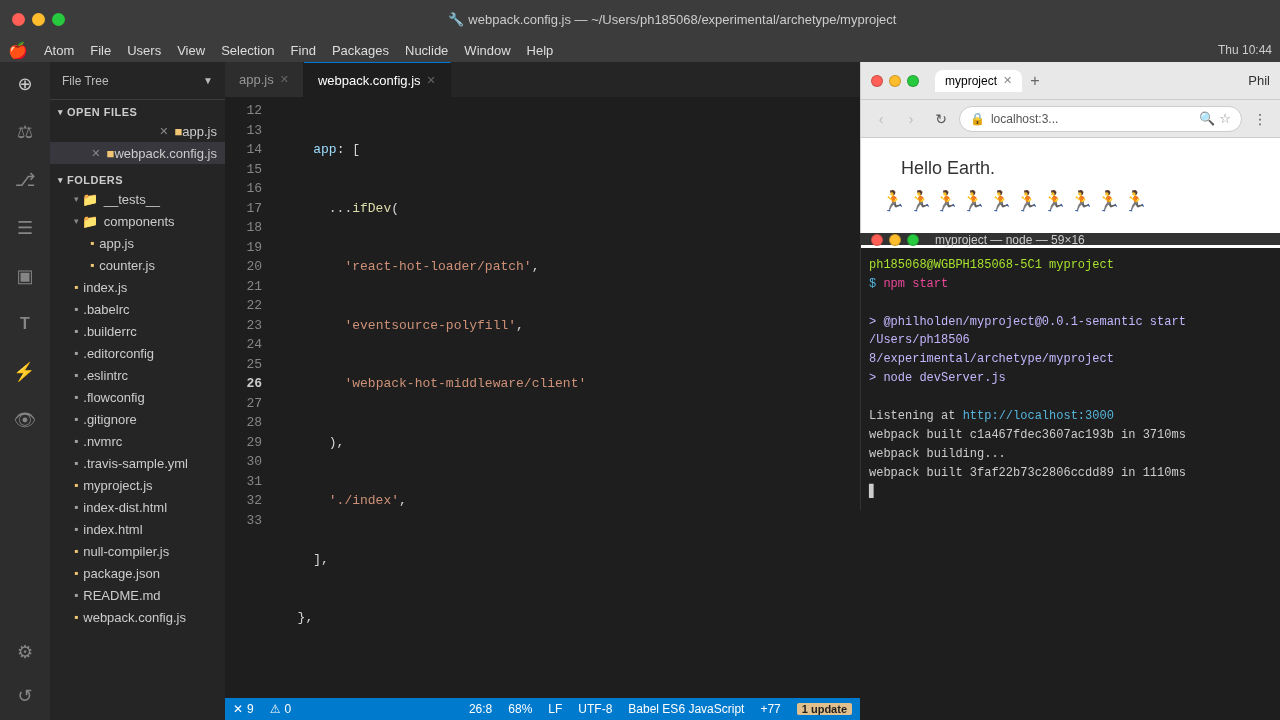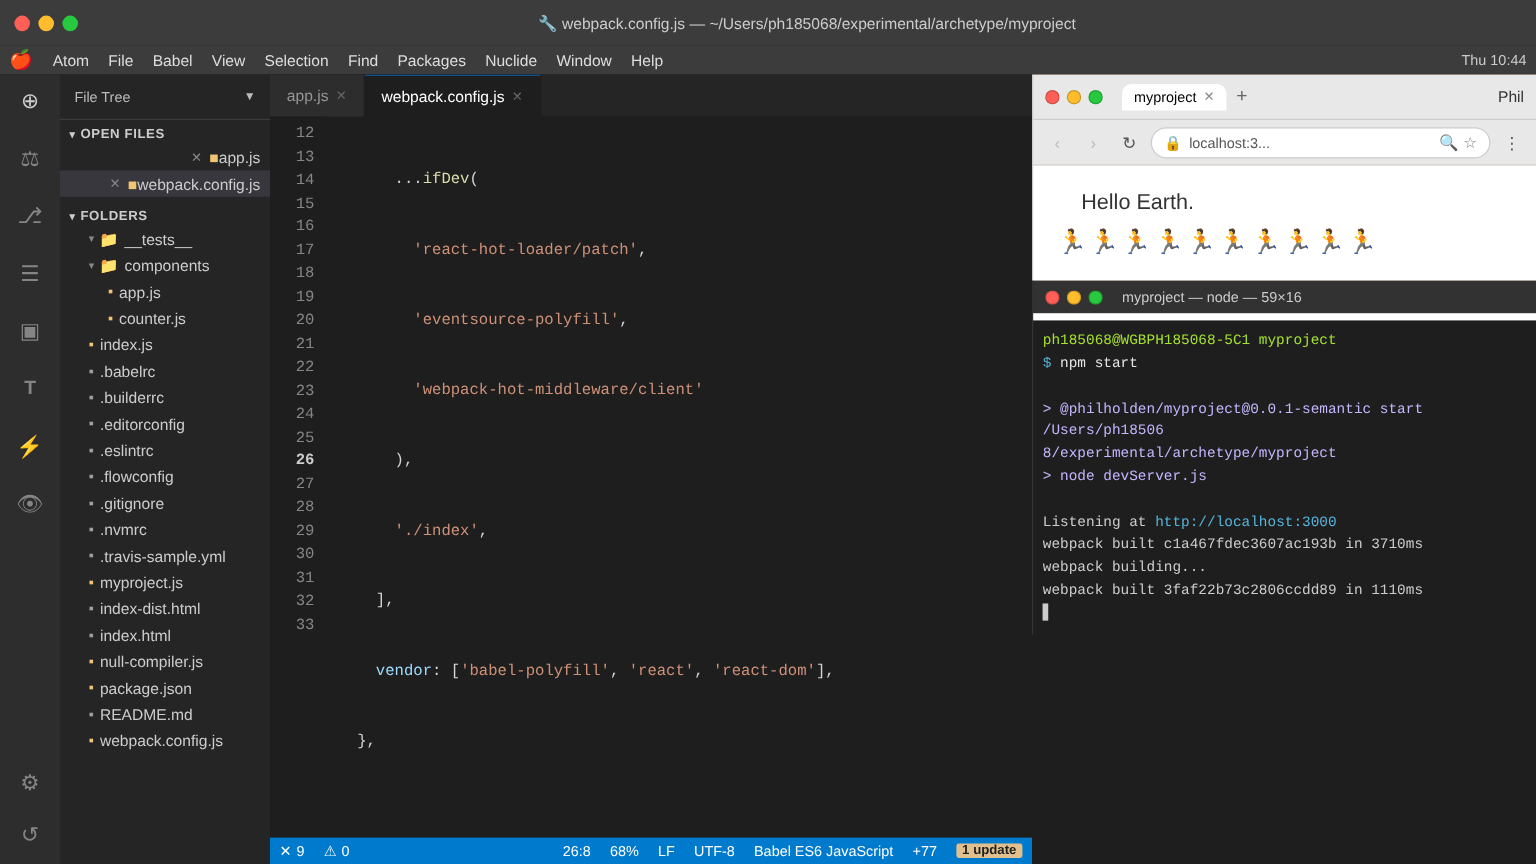--- a/index.html
+++ b/index.html
@@ -182,21 +182,21 @@
       font-size: 12px;
       color: #fff;
     }
     .status-item { display: flex; align-items: center; gap: 4px; white-space: nowrap; }
     .status-spacer { flex: 1; }
     .status-badge { background: #e2c08d; color: #1e1e1e; padding: 0 5px; border-radius: 2px; font-size: 11px; font-weight: 600; }
 
     
     .browser-panel {
       width: 420px;
-      background: #fdba74;
+      background: #15803d;
       display: flex;
       flex-direction: column;
       flex-shrink: 0;
       border-left: 1px solid #ccc;
     }
     .browser-title-bar {
       height: 38px;
       background: #e8e8e8;
       display: flex;
       align-items: center;
@@ -254,43 +254,43 @@
     .terminal-panel {
       width: 420px;
       background: #1e1e1e;
       border-left: 1px solid #333;
       border-top: 1px solid #333;
       display: flex;
       flex-direction: column;
       flex-shrink: 0;
     }
     .terminal-title-bar {
-      height: 32px;
+      height: 14px;
       background: #323233;
       display: flex;
       align-items: center;
       padding: 0 10px;
       gap: 8px;
-      border-bottom: 6px solid #ffffff;
+      border-bottom: 3px solid #ffffff;
     }
     .terminal-traffic { display: flex; gap: 6px; }
     .terminal-tl { width: 12px; height: 12px; border-radius: 50%; border: 1px solid rgba(0,0,0,0.2); }
     .term-title { color: #ccc; font-size: 12px; margin-left: 8px; }
     .terminal-content {
       flex: 1;
       font-family: 'Courier New', Courier, monospace;
       font-size: 12px;
       color: #ccc;
       padding: 8px;
       overflow-y: auto;
       line-height: 1.5;
     }
     .term-line { margin-bottom: 1px; }
     .term-prompt { color: #55b5db; }
-    .term-cmd { color: #e5e5e5; font-family: Liberation Mono, monospace; }
+    .term-cmd { color: #ec4899; font-family: Liberation Mono, monospace; }
     .term-url { color: #55b5db; }
     .term-highlight { color: #a6e22e; }
     .term-dim { color: #c4b5fd; }
 
     
     .right-panel {
       display: flex;
       flex-direction: column;
       width: 420px;
       flex-shrink: 0;
@@ -309,21 +309,21 @@
     <span class="title-text">
       🔧 webpack.config.js — ~/Users/ph185068/experimental/archetype/myproject
     </span>
   </div>
 </div>
 
 <div class="menu-bar">
   <span class="apple-logo menu-bar-item">🍎</span>
   <span class="menu-bar-item">Atom</span>
   <span class="menu-bar-item">File</span>
-  <span class="menu-bar-item">Babel</span>
+  <span class="menu-bar-item">Users</span>
   <span class="menu-bar-item">View</span>
   <span class="menu-bar-item">Selection</span>
   <span class="menu-bar-item">Find</span>
   <span class="menu-bar-item">Packages</span>
   <span class="menu-bar-item">Nuclide</span>
   <span class="menu-bar-item">Window</span>
   <span class="menu-bar-item">Help</span>
   <span style="margin-left:auto; color:#ccc; font-size:12px;">Thu 10:44</span>
 </div>
 
@@ -512,28 +512,28 @@
         <div class="line-number" style="color:#ccc; font-weight:bold;">26</div>
         <div class="line-number">27</div>
         <div class="line-number">28</div>
         <div class="line-number">29</div>
         <div class="line-number">30</div>
         <div class="line-number">31</div>
         <div class="line-number">32</div>
         <div class="line-number">33</div>
       </div>
       <div class="code-area">
+        <div class="code-line">&nbsp;&nbsp;&nbsp;&nbsp;<span class="prop">app</span><span class="punc">: [</span></div>
         <div class="code-line">&nbsp;&nbsp;&nbsp;&nbsp;&nbsp;&nbsp;...<span class="fn">ifDev</span><span class="punc">(</span></div>
         <div class="code-line">&nbsp;&nbsp;&nbsp;&nbsp;&nbsp;&nbsp;&nbsp;&nbsp;<span class="str">'react-hot-loader/patch'</span><span class="punc">,</span></div>
         <div class="code-line">&nbsp;&nbsp;&nbsp;&nbsp;&nbsp;&nbsp;&nbsp;&nbsp;<span class="str">'eventsource-polyfill'</span><span class="punc">,</span></div>
         <div class="code-line">&nbsp;&nbsp;&nbsp;&nbsp;&nbsp;&nbsp;&nbsp;&nbsp;<span class="str">'webpack-hot-middleware/client'</span></div>
         <div class="code-line">&nbsp;&nbsp;&nbsp;&nbsp;&nbsp;&nbsp;<span class="punc">),</span></div>
         <div class="code-line">&nbsp;&nbsp;&nbsp;&nbsp;&nbsp;&nbsp;<span class="str">'./index'</span><span class="punc">,</span></div>
         <div class="code-line">&nbsp;&nbsp;&nbsp;&nbsp;<span class="punc">],</span></div>
-        <div class="code-line">&nbsp;&nbsp;&nbsp;&nbsp;<span class="prop">vendor</span><span class="punc">: [</span><span class="str">'babel-polyfill'</span><span class="punc">,</span> <span class="str">'react'</span><span class="punc">,</span> <span class="str">'react-dom'</span><span class="punc">],</span></div>
         <div class="code-line">&nbsp;&nbsp;<span class="punc">},</span></div>
         
         
         
         
         
         
         
         
         

